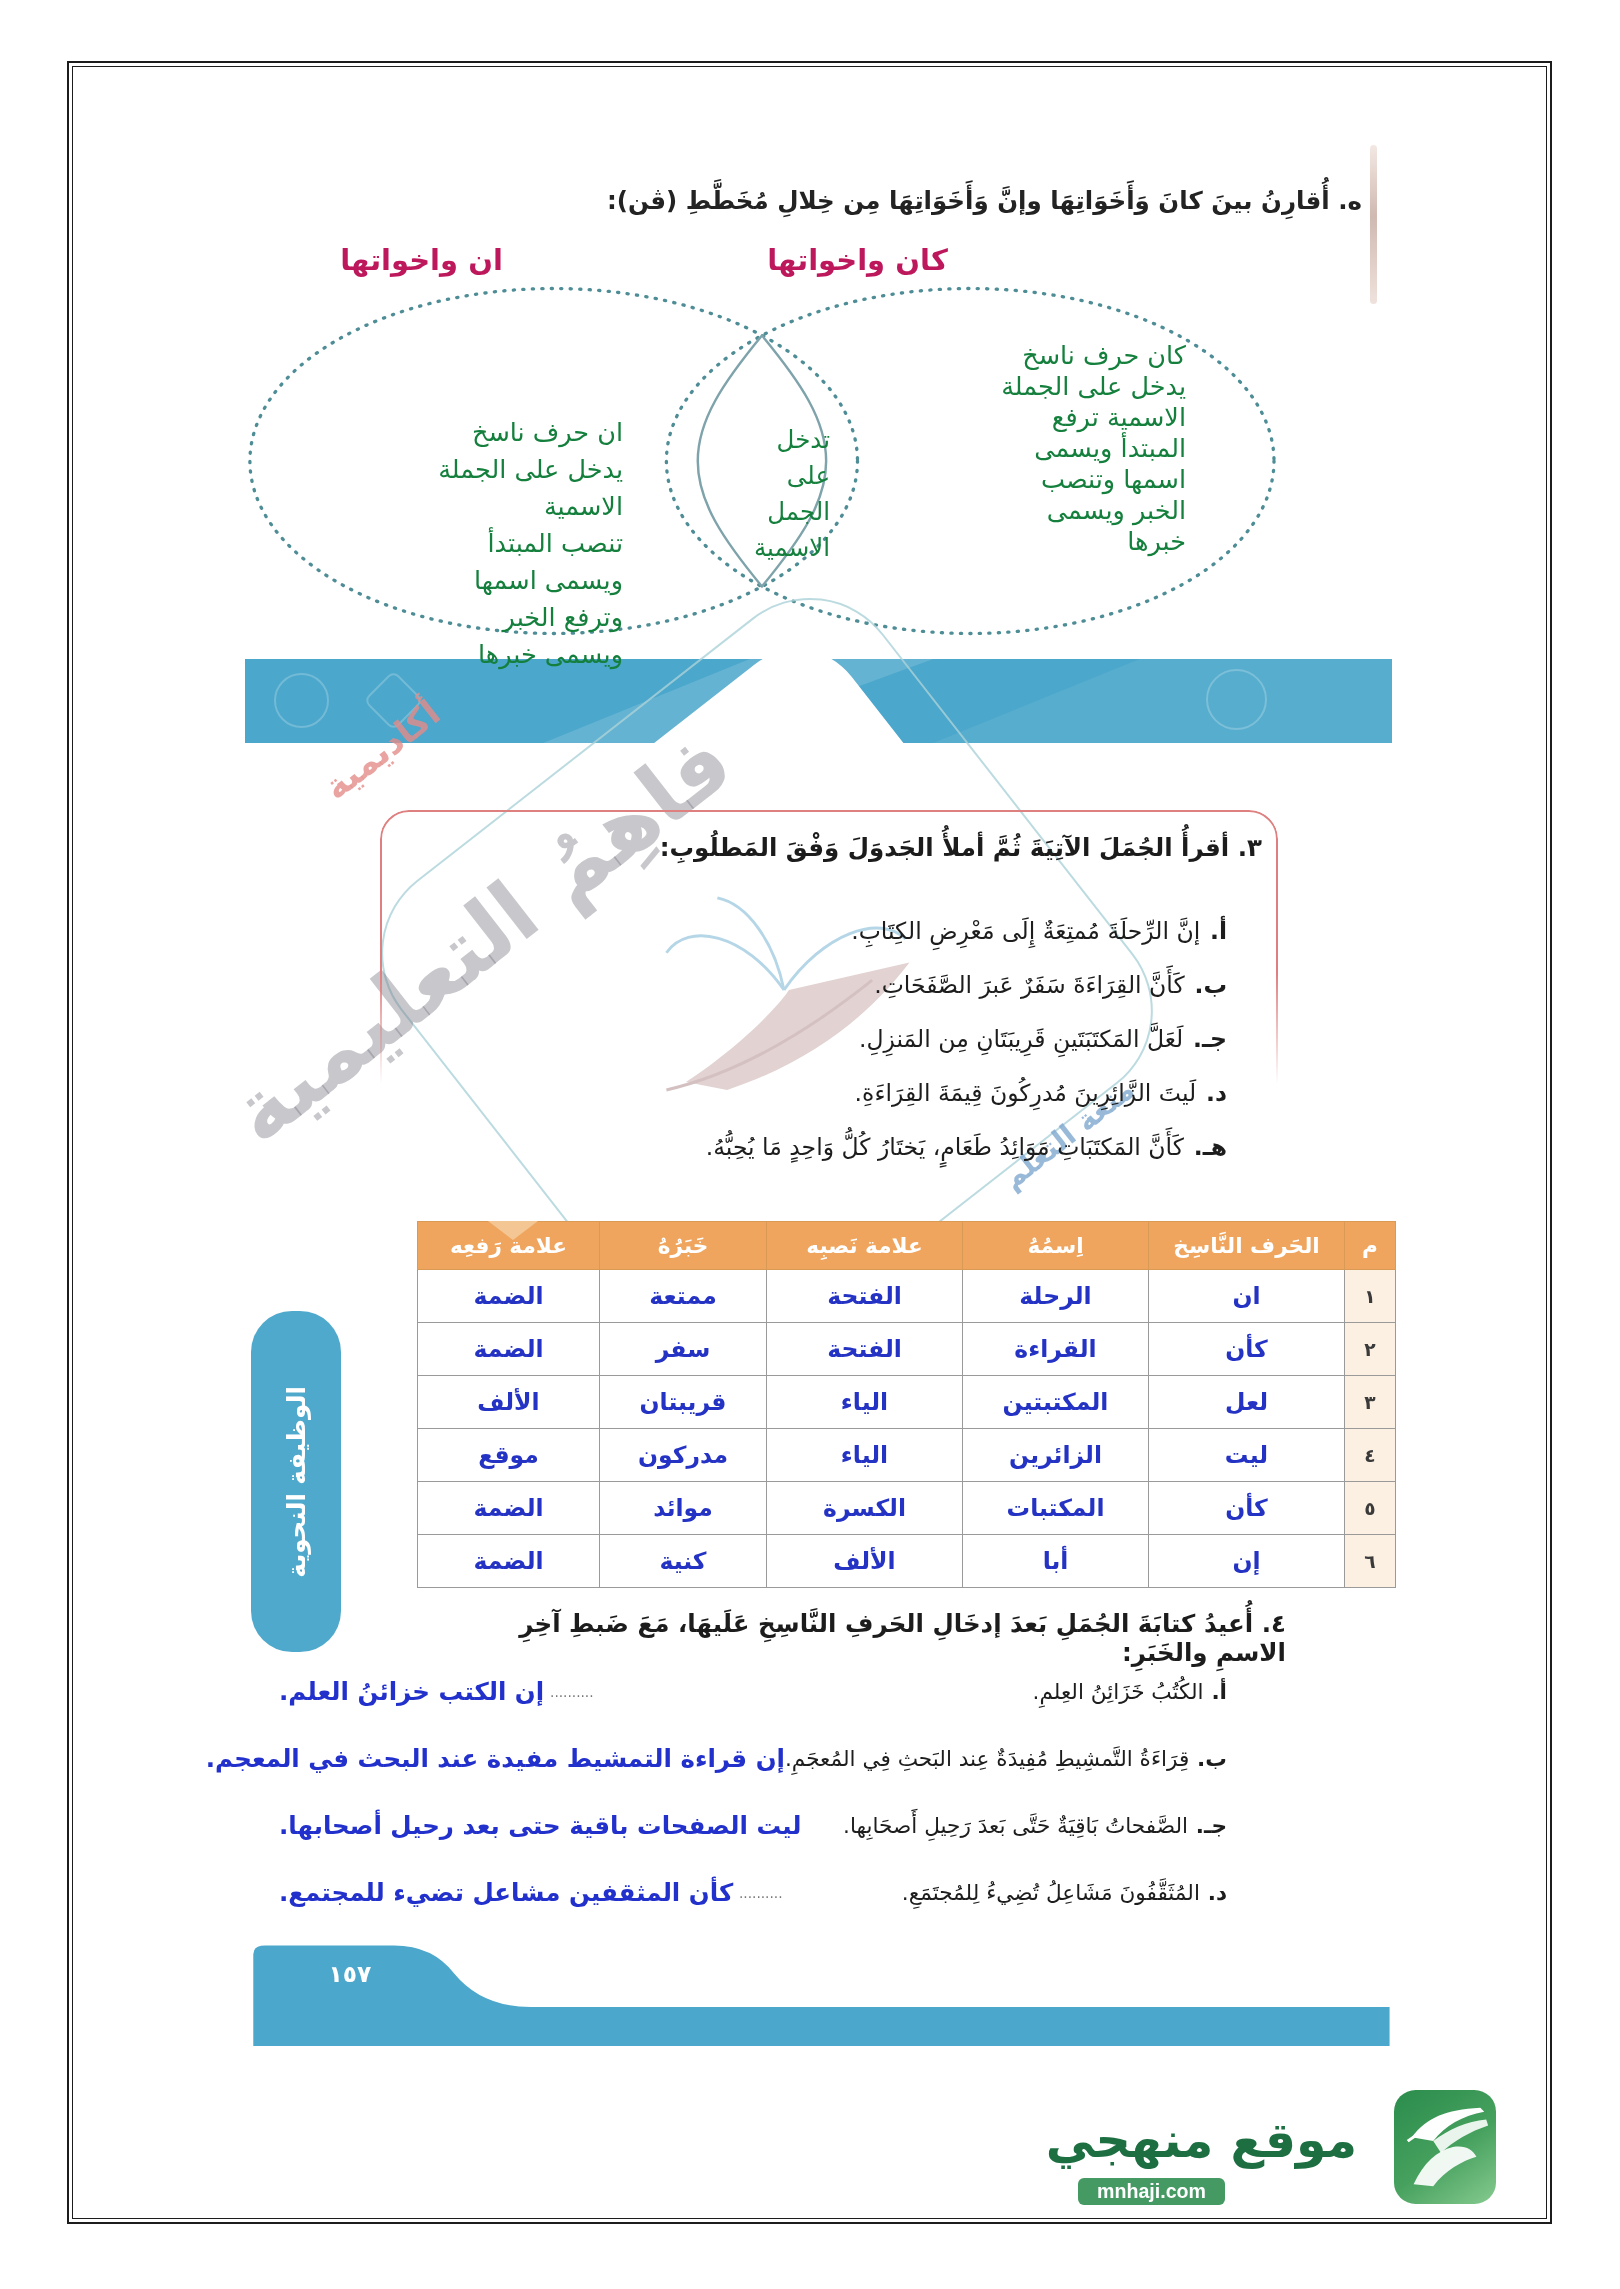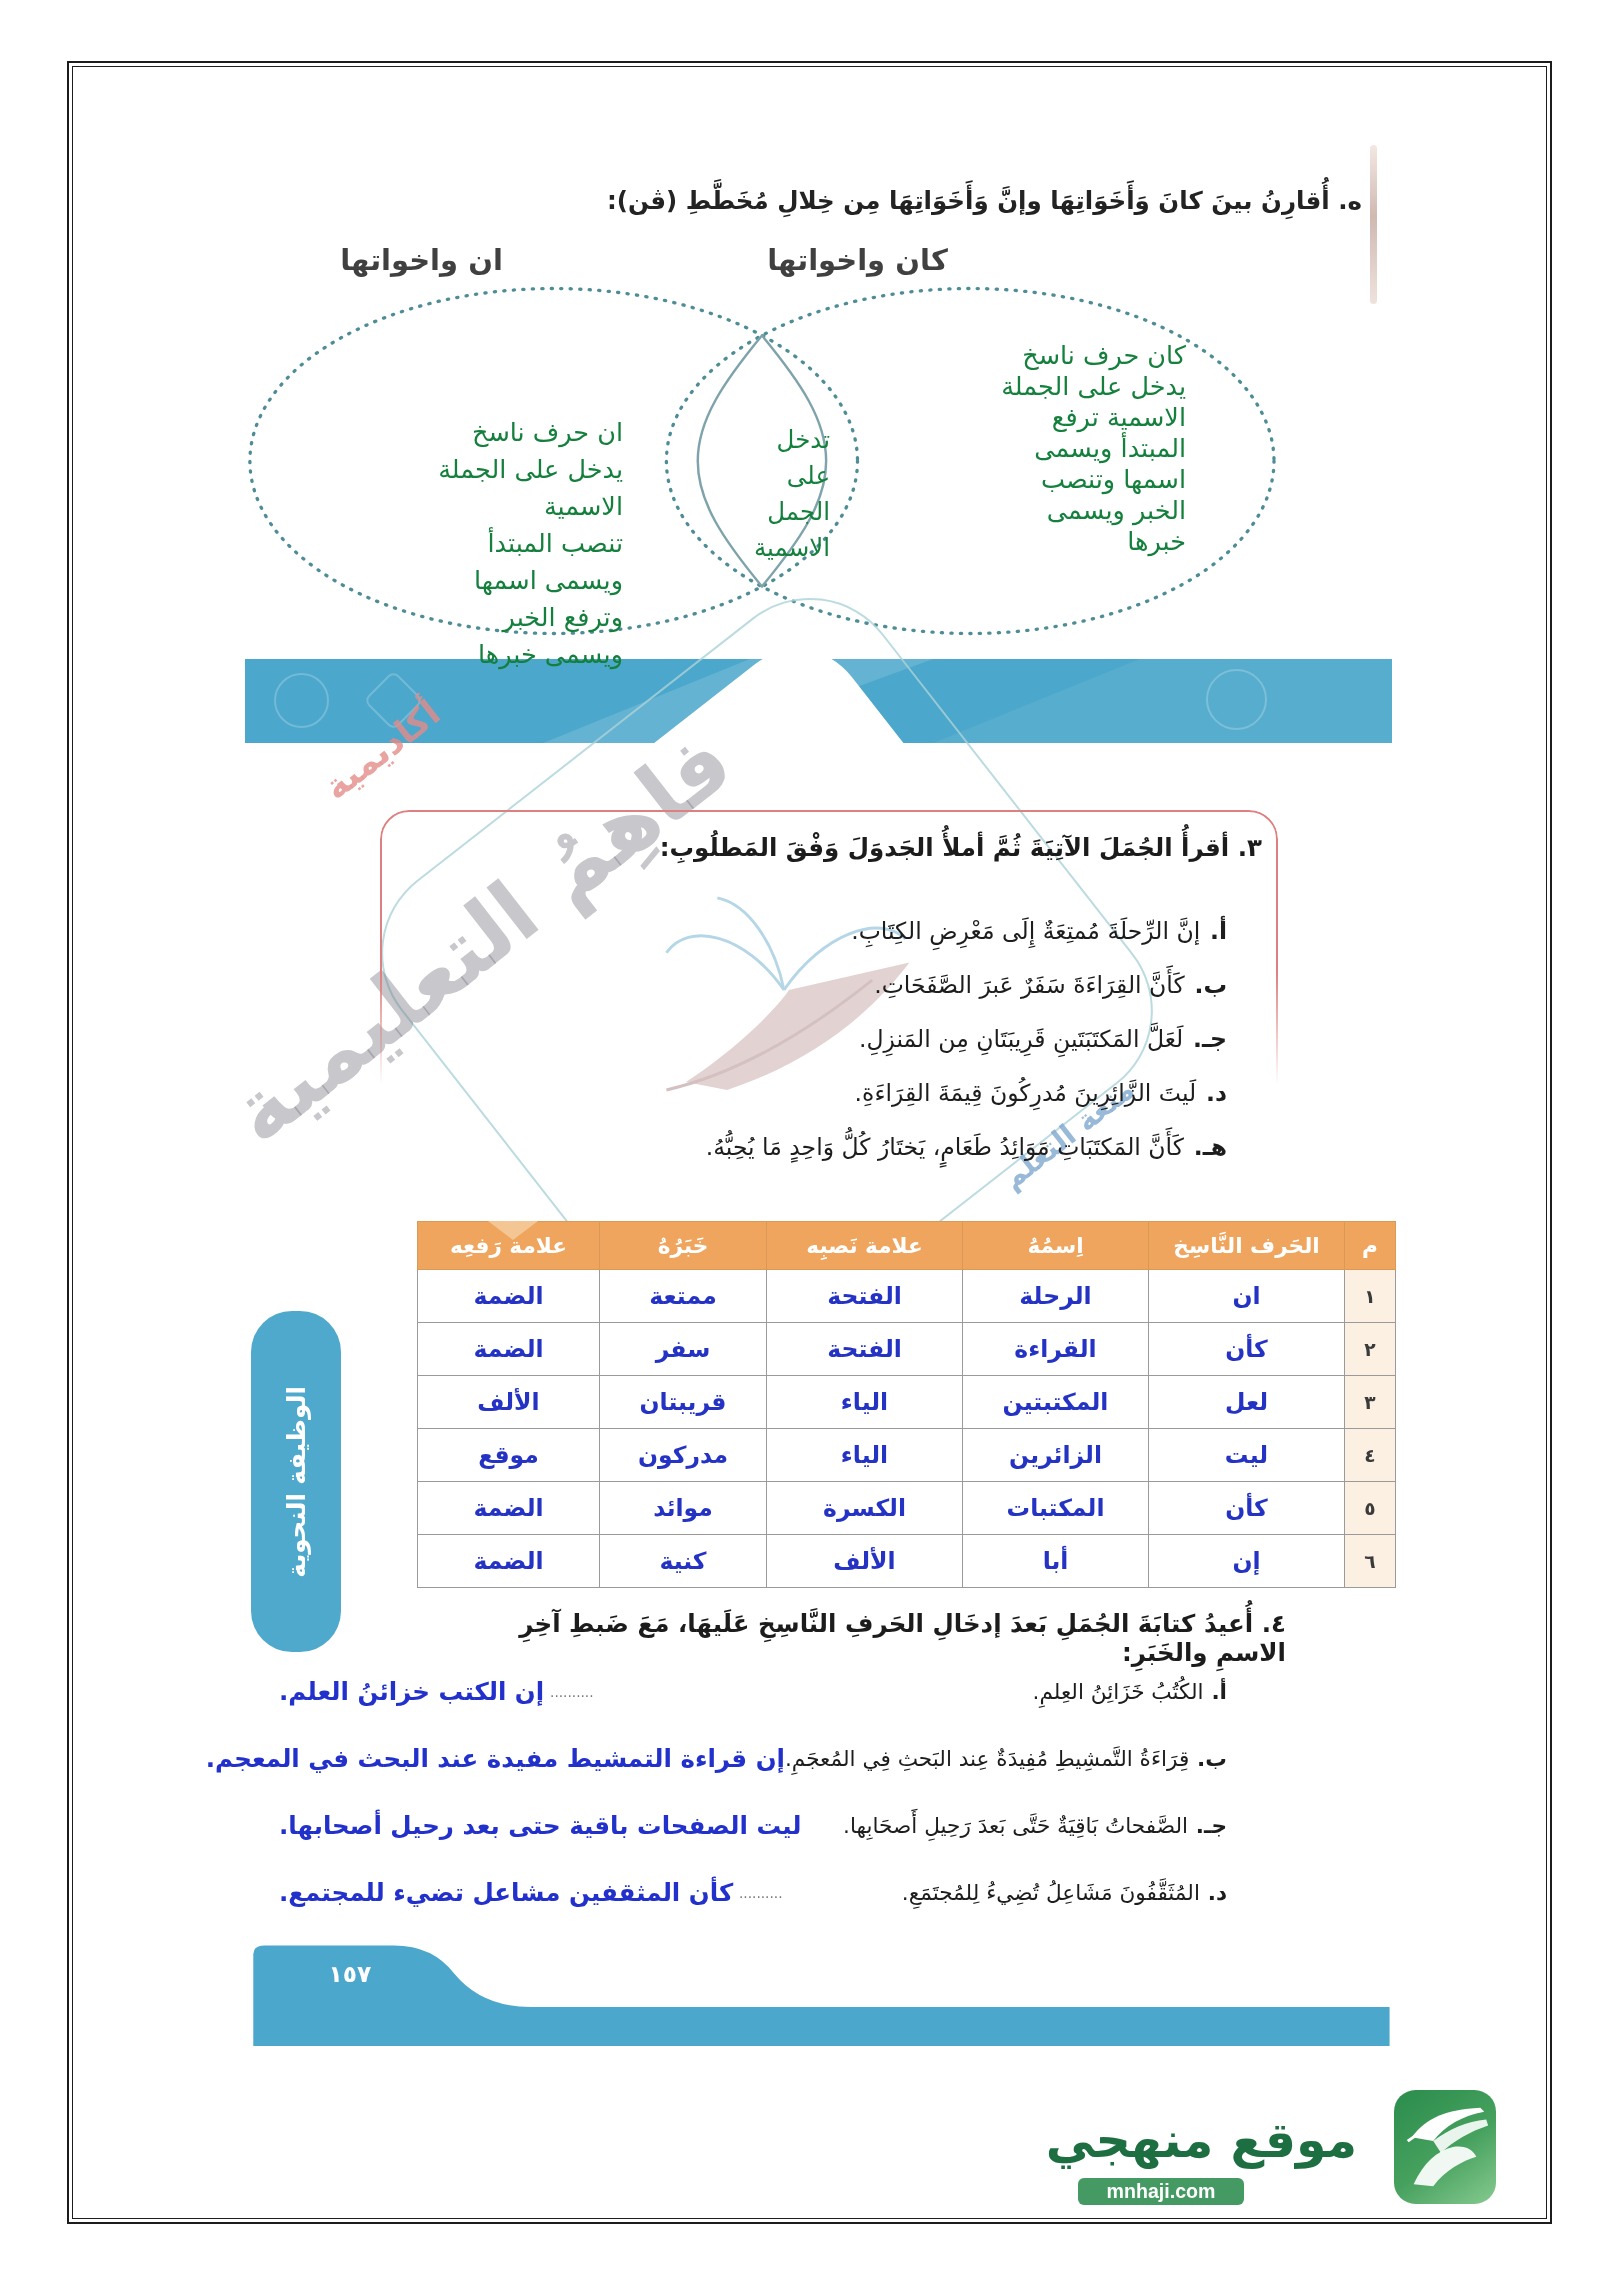--- a/index.html
+++ b/index.html
@@ -17,21 +17,21 @@
   
   .q5-bar{
     left:1370px;top:145px;width:6.9px;height:159px;border-radius:3.9px;z-index:3;
     background:linear-gradient(180deg,#f3e8e3 0%,#cfb9b1 45%,#efe2dc 100%);
   }
   .q5-line{
     left:529px;top:186px;width:833px;direction:rtl;text-align:right;
     font-size:24.5px;font-weight:600;color:#232323;z-index:3;letter-spacing:0.5px;
   }
   
-  .venn-title{font-size:29px;font-weight:bold;color:#404040;text-align:center;direction:rtl;z-index:3;}
+  .venn-title{font-size:29px;font-weight:bold;color:#be185d;text-align:center;direction:rtl;z-index:3;}
   .vt-kan{left:686px;top:243px;width:343px;}
   .vt-inna{left:250px;top:243px;width:343px;}
   .venn-svg{left:245px;top:255px;z-index:2;}
   .venn-text{direction:rtl;color:#15803d;font-weight:normal;z-index:3;}
   .vx-kan{left:843px;top:340px;width:343px;text-align:right;font-size:25.5px;line-height:31px;}
   .vx-mid{left:693px;top:422px;width:137px;font-size:24.5px;line-height:36px;}
   .vx-inna{left:290px;top:382px;width:333px;text-align:right;font-size:25.5px;line-height:37px;margin-top:32px;}
   
   .band{
     left:245px;top:659px;width:1147px;height:84px;background:#4ba7cb;z-index:1;overflow:hidden;
@@ -114,21 +114,21 @@
   .ex4-row .a{font-size:24.5px;font-weight:bold;color:#2331cc;}
   .ex4-row .a.dots::before{content:"..........";color:#777;font-size:13.7px;letter-spacing:1px;vertical-align:2.9px;margin-left:5.9px;font-weight:normal;}
   
   .footer-svg{left:245px;top:1923px;z-index:3;}
   
   .logo-title{
     left:1019px;top:2094px;width:365px;height:94px;line-height:94px;text-align:center;direction:rtl;
     font-size:49px;font-weight:800;color:#1d6f42;z-index:6;white-space:nowrap;
   }
   .logo-badge{
-    left:1078px;top:2178px;width:166px;height:27.4px;border-radius:5.9px;background:#459a64;
+    left:1078px;top:2178px;width:147px;height:27.4px;border-radius:5.9px;background:#459a64;
     color:#ffffff;font-size:19.6px;line-height:27.4px;text-align:center;z-index:6;
     font-family:"Liberation Sans", sans-serif;font-weight:bold;
   }
   .logo-icon{
     left:1394px;top:2090px;width:102px;height:114px;border-radius:21.6px;z-index:6;
     background:linear-gradient(145deg,#2a8c4c 0%,#47a15e 55%,#86ca90 100%);
   }
 </style>
 </head>
 <body>

